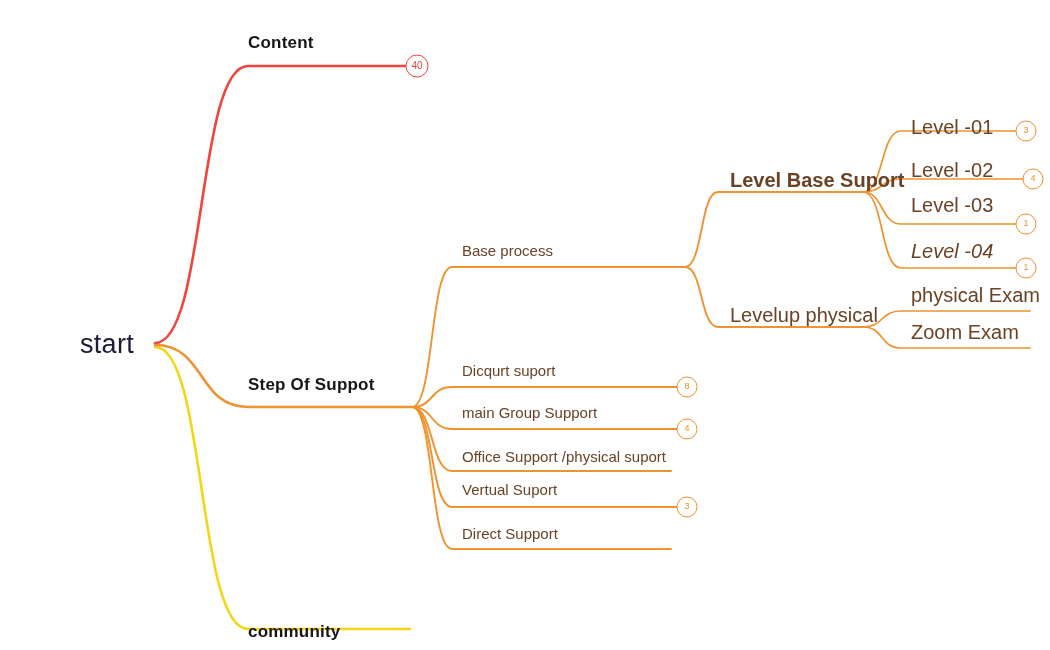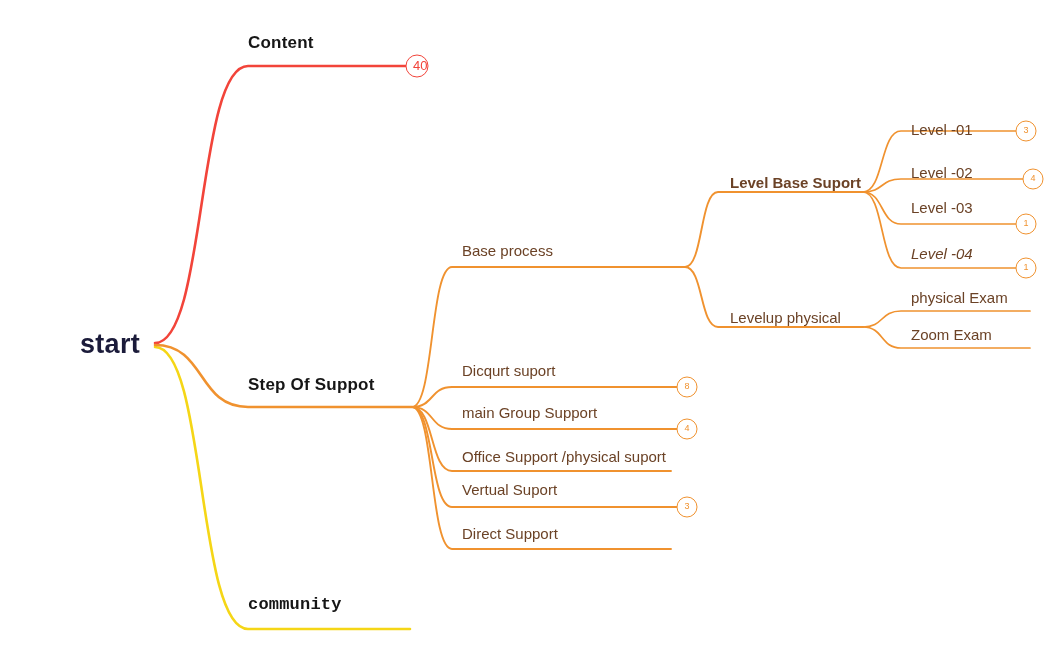--- a/index.html
+++ b/index.html
@@ -25,37 +25,37 @@
     height: 650px;
   }
   .node-label {
     position: absolute;
     white-space: nowrap;
     line-height: 1;
     transform: translateY(-100%);
   }
   .lvl-root {
     font-size: 27px;
-    font-weight: 700;
+    font-weight: 400;
     color: #1b1b3a;
     letter-spacing: 0.3px;
   }
   .lvl-1 {
     font-size: 17px;
     font-weight: 700;
     color: #161616;
     letter-spacing: 0.2px;
   }
   .lvl-2 {
     font-size: 15px;
     font-weight: 400;
     color: #6b4226;
   }
   .lvl-3 {
-    font-size: 15px;
+    font-size: 20px;
     font-weight: 400;
     color: #6b4226;
   }
   .badge {
     position: absolute;
     width: 19px;
     height: 19px;
     border-radius: 50%;
     border: 1.4px solid #f0922f;
     color: #f0922f;
@@ -65,22 +65,21 @@
     background: #ffffff;
     transform: translate(-50%, -50%);
     font-family: "Liberation Sans", sans-serif;
   }
   .badge.red {
     border-color: #f2443a;
     color: #f2443a;
     width: 21px;
     height: 21px;
     line-height: 19px;
-    font-size: 13px;
-    text-align: right;
+    font-size: 10px;
   }
 </style>
 </head>
 <body>
 
 <div id="canvas">
 
   <svg id="wires" viewBox="0 0 1050 650" xmlns="http://www.w3.org/2000/svg">
       <path d="M 155 343 C 206.15 343, 196.85 66, 248 66 L 408 66" fill="none" stroke="#f2443a" stroke-width="2.6" stroke-linecap="round"></path>
       <path d="M 155 347 C 206.15 347, 196.85 629, 248 629 L 410 629" fill="none" stroke="#f5d616" stroke-width="2.6" stroke-linecap="round"></path>
@@ -135,15 +134,15 @@
   <div class="node-label lvl-2" style="left:462px; top:420px;">main Group Support</div>
   <div class="badge" style="left:687px; top:429px;">4</div>
 
   <div class="node-label lvl-2" style="left:462px; top:464px;">Office Support /physical suport</div>
 
   <div class="node-label lvl-2" style="left:462px; top:497px;">Vertual Suport</div>
   <div class="badge" style="left:687px; top:507px;">3</div>
 
   <div class="node-label lvl-2" style="left:462px; top:541px;">Direct Support</div>
 
-  <div class="node-label lvl-1" style="left:248px; top:613px;font-family:Liberation Mono, monospace;">community</div>
+  <div class="node-label lvl-1" style="left:248px; top:640px;">community</div>
 
 </div>
 
 </body></html>

